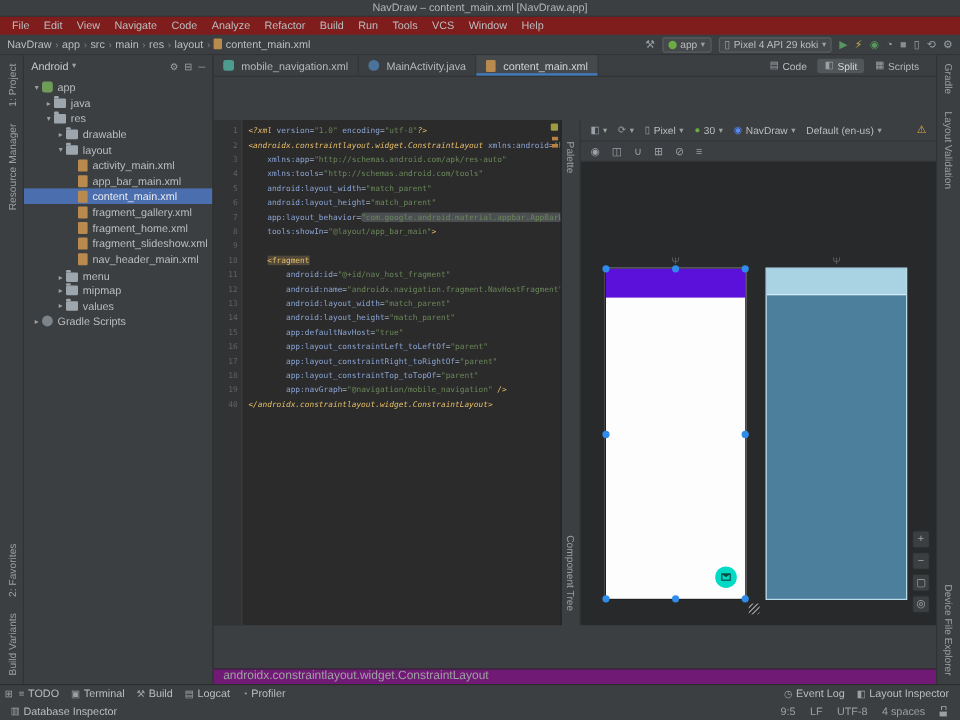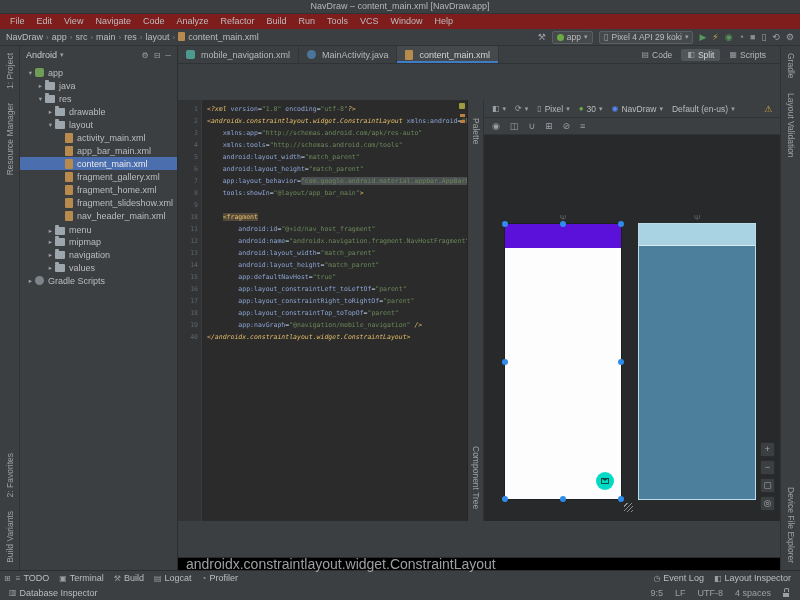--- a/index.html
+++ b/index.html
@@ -94,21 +94,21 @@
   .bp-appbar{height:22px;background:#a9d2e3;border-bottom:1px solid #d6ecf5;}
   .antenna{position:absolute;top:-11px;left:50%;transform:translateX(-50%);font-size:8px;color:#606366;}
   .handle{position:absolute;width:6px;height:6px;border-radius:50%;background:#2f8ceb;z-index:3;}
   .h-tl{left:-3px;top:-3px;} .h-tc{left:50%;margin-left:-3px;top:-3px;} .h-tr{right:-3px;top:-3px;}
   .h-ml{left:-3px;top:50%;margin-top:-3px;} .h-mr{right:-3px;top:50%;margin-top:-3px;}
   .h-bl{left:-3px;bottom:-3px;} .h-bc{left:50%;margin-left:-3px;bottom:-3px;} .h-br{right:-3px;bottom:-3px;}
   .resize-handle{position:absolute;left:140px;top:368px;width:9px;height:9px;background:repeating-linear-gradient(135deg,transparent 0 2px,#8a8d90 2px 3px);}
   .zoom{position:absolute;right:5px;bottom:10px;display:flex;flex-direction:column;gap:3px;}
   .zoom-btn{width:15px;height:15px;background:#3c3f41;border:1px solid #2a2c2e;border-radius:2px;color:#a6a9ac;font-size:9px;line-height:13px;text-align:center;}
 
-  .editor-breadcrumb{height:13px;background:#000000;border-top:1px solid #282a2c;font-size:14px;color:#9da0a2;line-height:12px;padding-left:8px;}
+  .editor-breadcrumb{height:13px;background:#701a75;border-top:1px solid #282a2c;font-size:10px;color:#9da0a2;line-height:12px;padding-left:8px;}
 
   .bottom1,.bottom2{height:15px;background:#3c3f41;display:flex;align-items:center;font-size:9px;padding:0 4px;}
   .bottom1{border-top:1px solid #2b2d2f;}
   .b-btn{display:flex;align-items:center;gap:3px;padding:0 5px;white-space:nowrap;}
   .b-ic{font-size:8px;color:#9da0a2;}
   .b-right{margin-left:auto;display:flex;align-items:center;}
   .status{gap:12px;padding-right:6px;color:#9da0a2;}
   .lock{width:7px;height:9px;position:relative;display:inline-block;}
   .lock::before{content:"";position:absolute;top:0;left:1px;width:3px;height:3px;border:1px solid #9da0a2;border-bottom:none;border-radius:2px 2px 0 0;}
   .lock::after{content:"";position:absolute;bottom:0;left:0;width:6px;height:4px;background:#9da0a2;}
@@ -259,25 +259,20 @@
           </div>
           <div class="tree-row" style="padding-left: 26px; align-items: flex-end;">
             <span class="chev">▸</span>
             <span class="ti ti-folder"></span>
             <span class="tree-label">menu</span>
           </div>
           <div class="tree-row" style="padding-left: 26px;">
             <span class="chev">▸</span>
             <span class="ti ti-folder"></span>
             <span class="tree-label">mipmap</span>
-          </div>
-          <div class="tree-row" style="padding-left: 26px;">
-            <span class="chev">▸</span>
-            <span class="ti ti-folder"></span>
-            <span class="tree-label">navigation</span>
           </div>
           <div class="tree-row" style="padding-left: 26px;">
             <span class="chev">▸</span>
             <span class="ti ti-folder"></span>
             <span class="tree-label">values</span>
           </div>
           <div class="tree-row" style="padding-left: 6px;">
             <span class="chev">▸</span>
             <span class="ti ti-gradle"></span>
             <span class="tree-label">Gradle Scripts</span>

